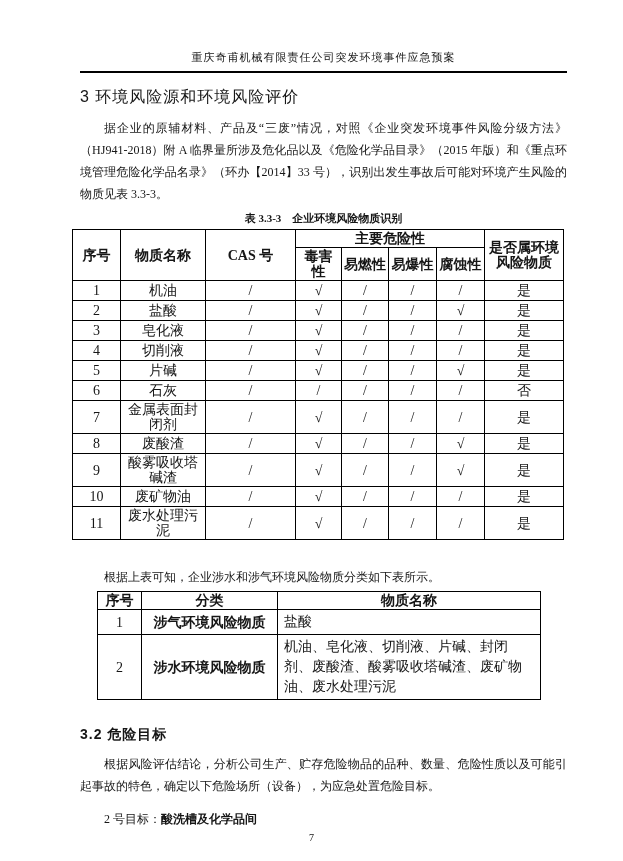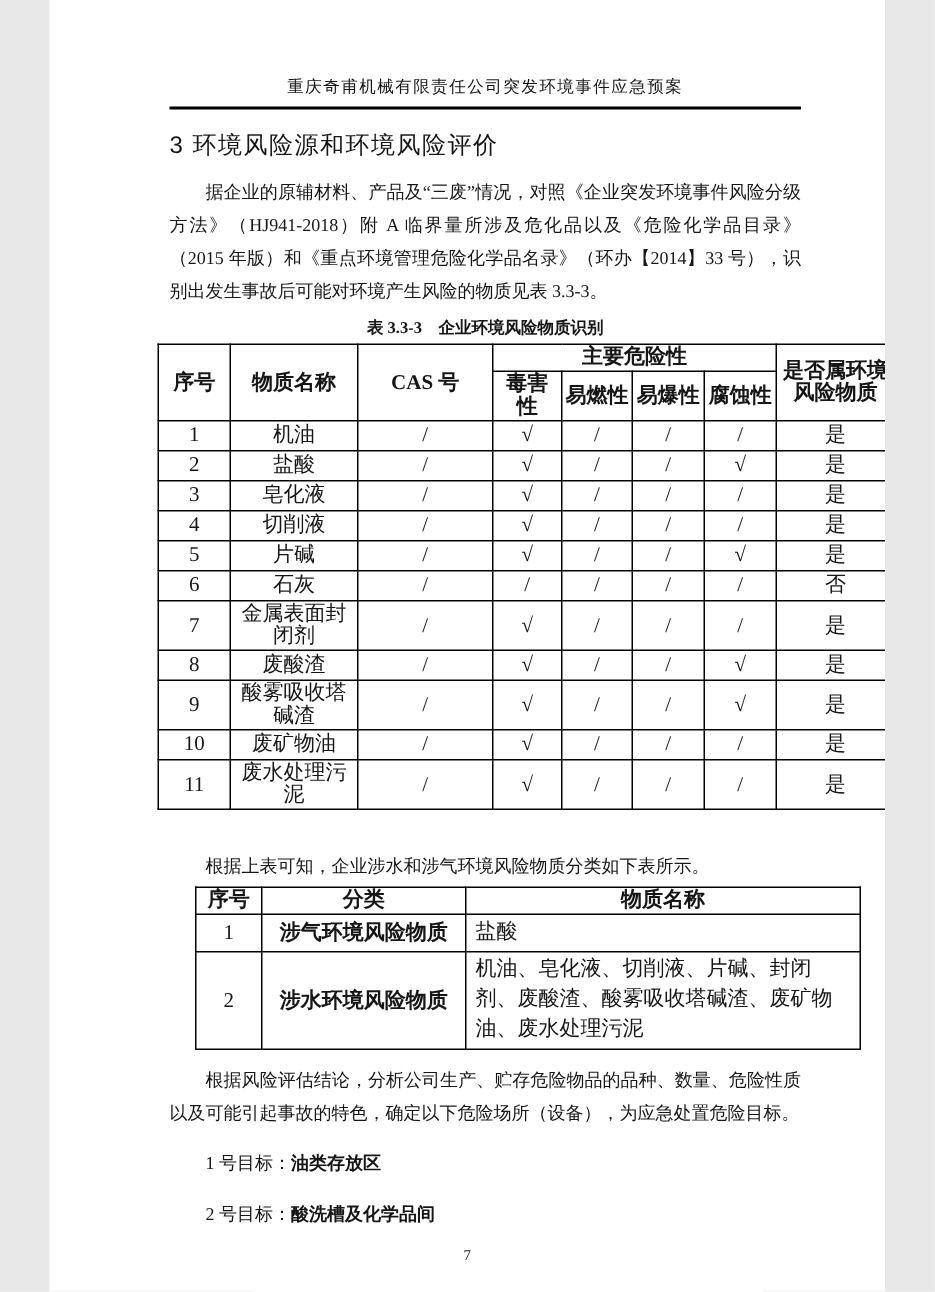--- a/index.html
+++ b/index.html
@@ -1,18 +1,18 @@
 <!DOCTYPE html>
 <html lang="zh"><head>
 <meta charset="utf-8">
 <style>
   html,body { margin:0; padding:0; background:#e8e8e8; }
   .page {
     position:relative;
-    width:557px; height:861px;
+    width:623px; height:861px;
     margin:0 auto;
     background:#ffffff;
     color:#161616;
     font-family:"Liberation Serif","DejaVu Serif",serif;
     overflow:hidden;
     box-sizing:border-box;
   }
   .header {
     margin:0 56px 0 80px;
     padding-top:50px;
@@ -261,26 +261,24 @@
             <td>盐酸</td>
           </tr>
           <tr>
             <td>2</td>
             <td>涉水环境风险物质</td>
             <td>机油、皂化液、切削液、片碱、封闭剂、废酸渣、酸雾吸收塔碱渣、废矿物油、废水处理污泥</td>
           </tr>
         </tbody>
     </table>
 
+    <div class="h-sub sec32">3.2 危险目标</div>
 
     <p class="body-p">根据风险评估结论，分析公司生产、贮存危险物品的品种、数量、危险性质以及可能引起事故的特色，确定以下危险场所（设备），为应急处置危险目标。</p>
 
-    <div class="target-line">
-      <span>1 号目标：</span><span class="target-name">油类存放区</span>
-    </div>
     <div class="target-line">
       <span>2 号目标：</span><span class="target-name">酸洗槽及化学品间</span>
     </div>
 
   </div>
 
   <div class="footer">
     <span>7</span>
   </div>
 

